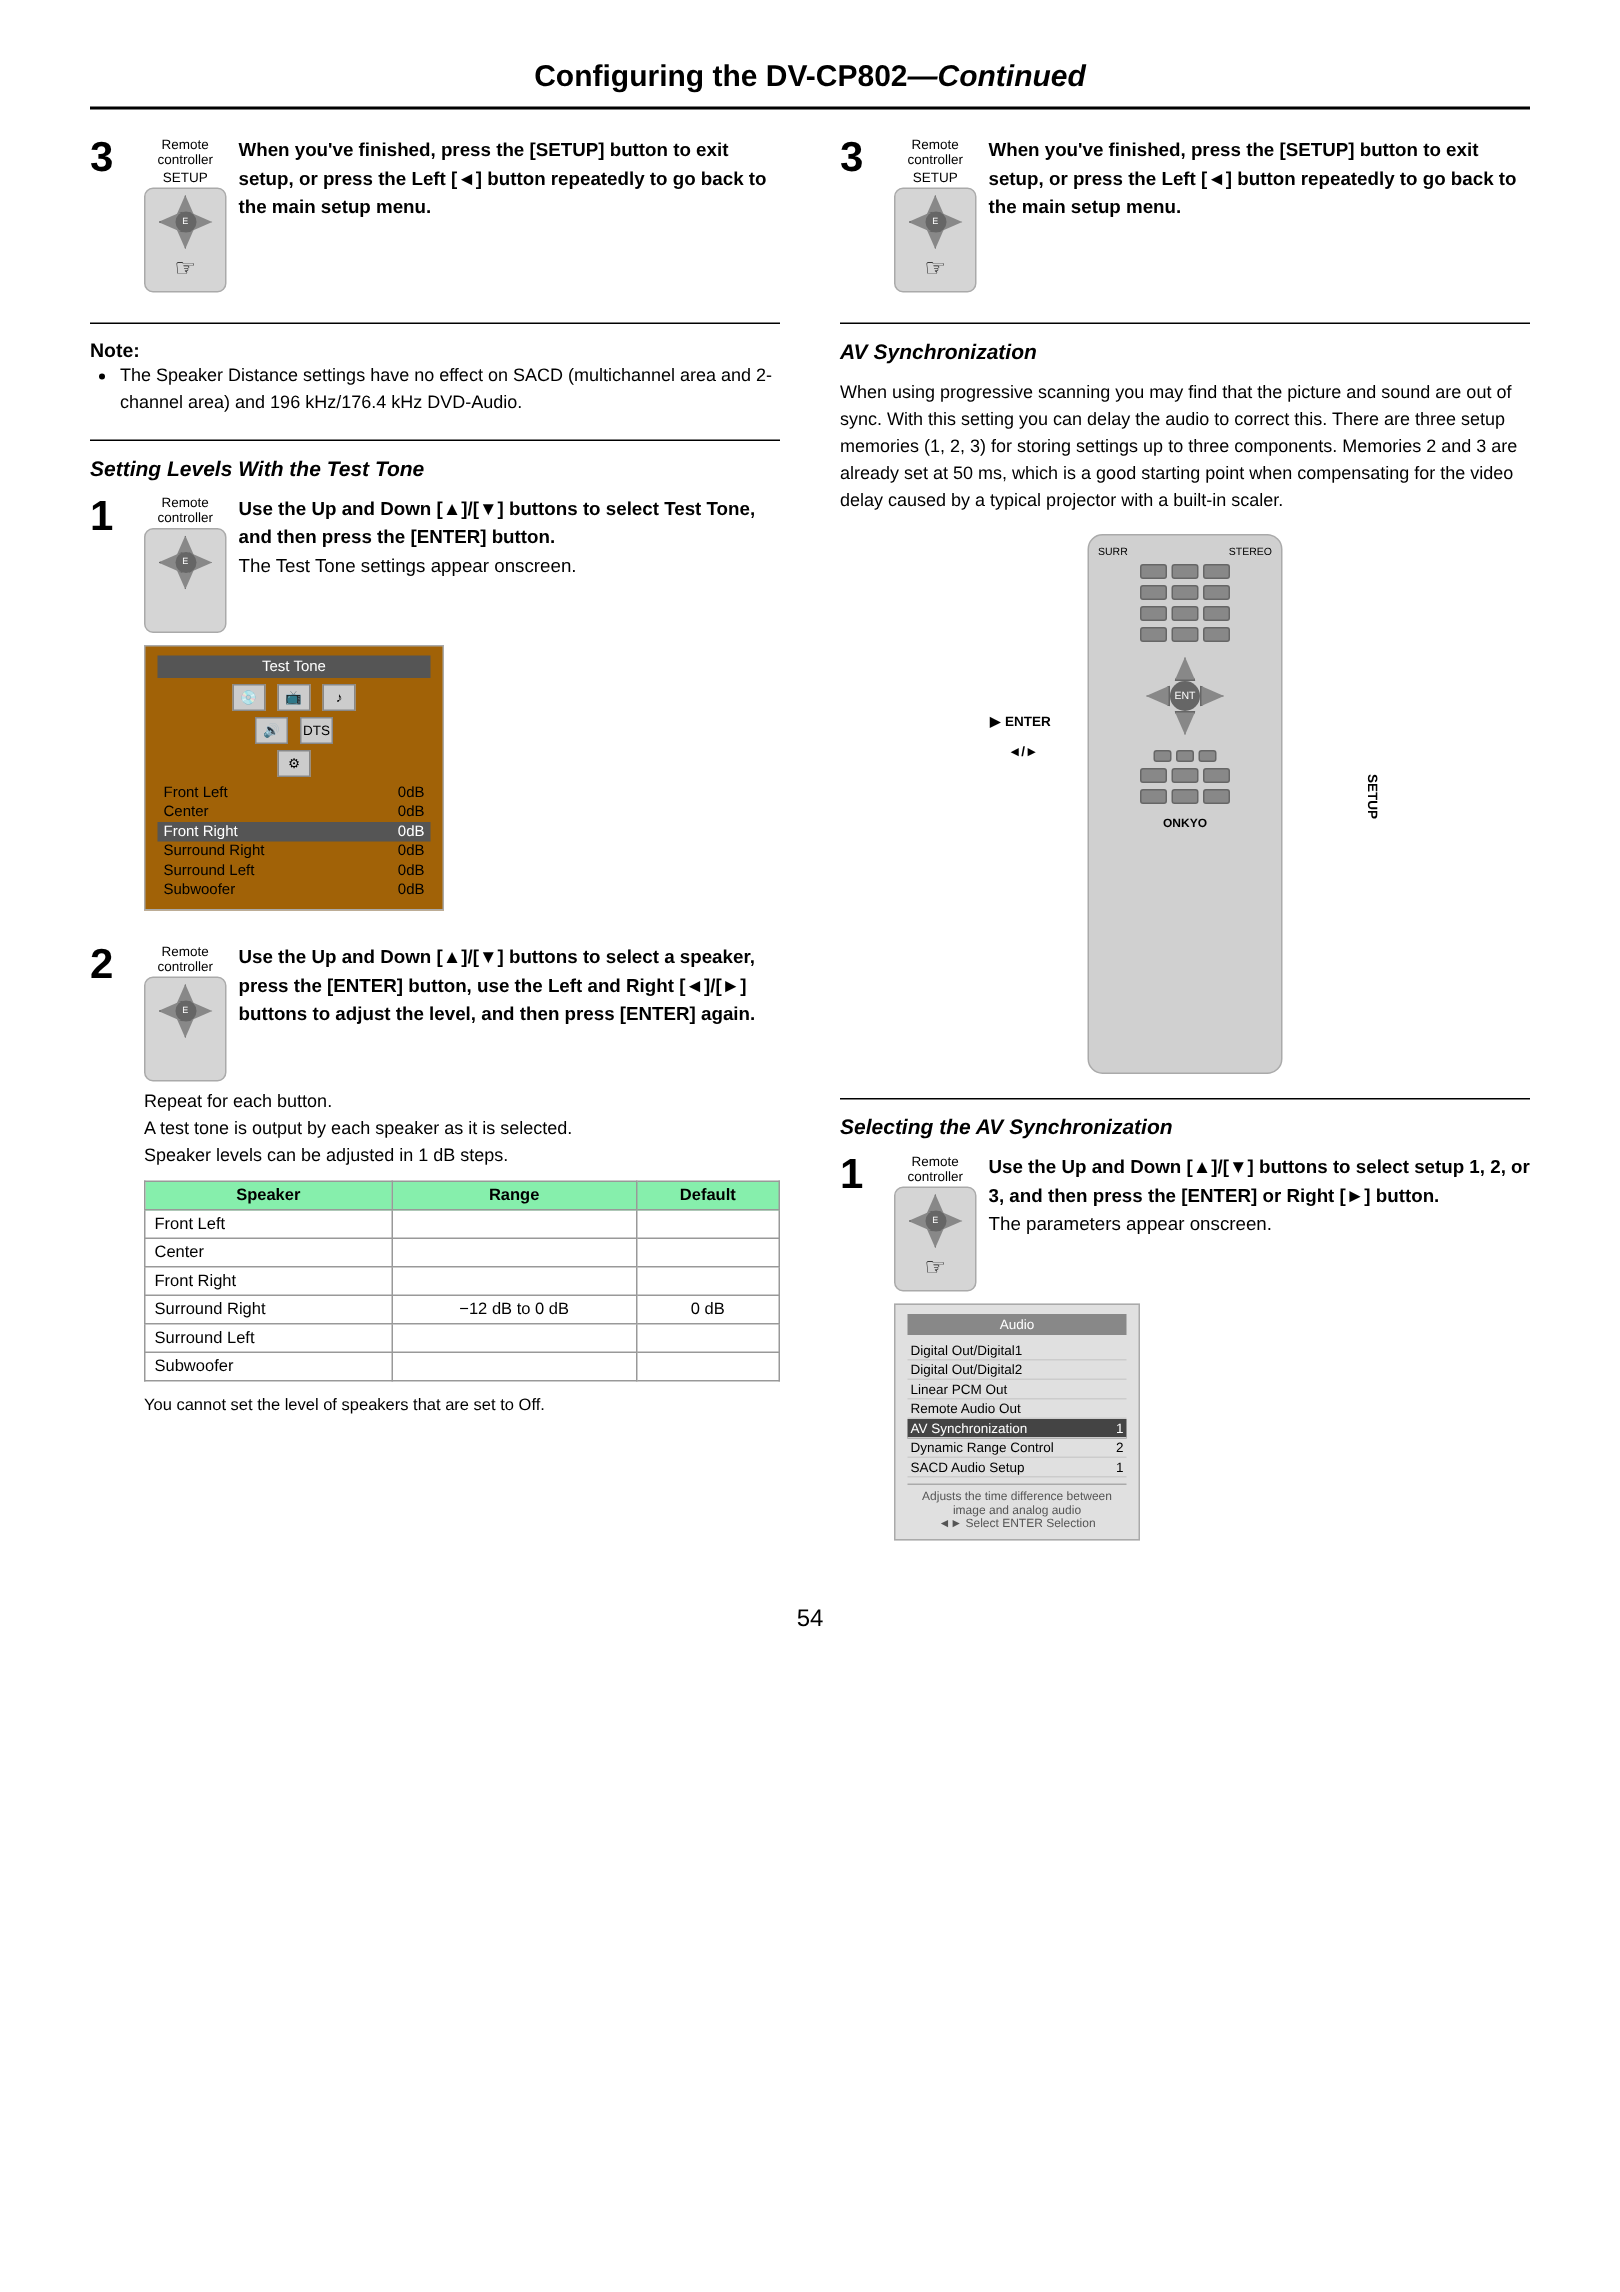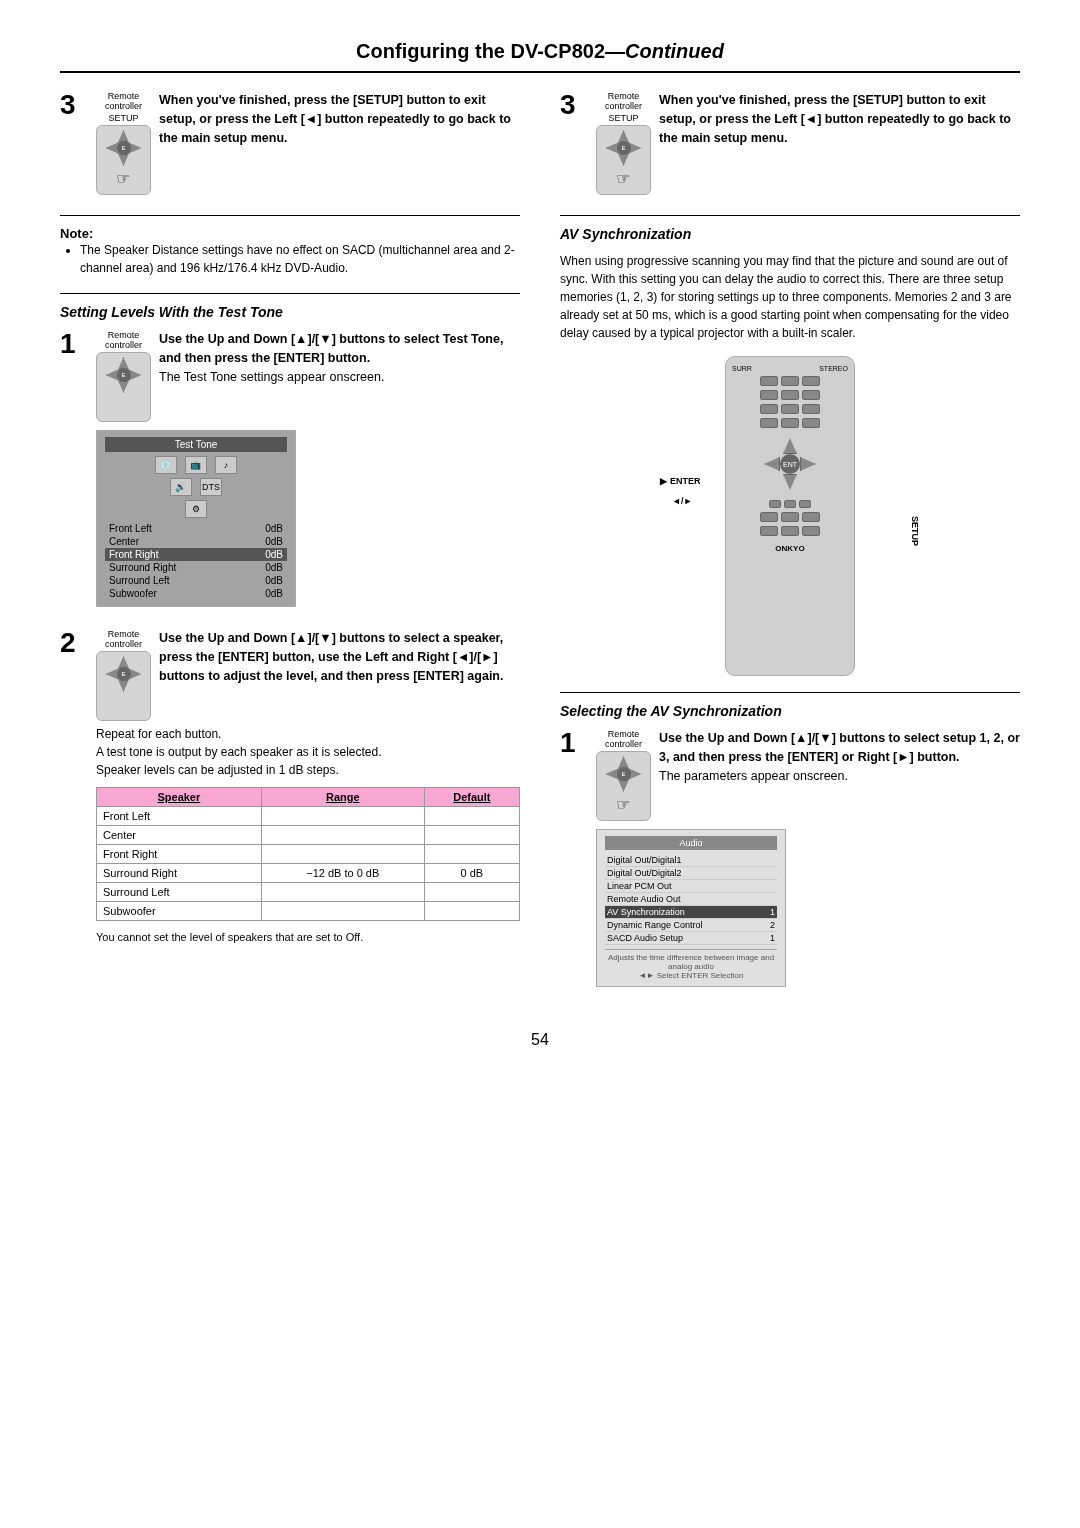--- a/index.html
+++ b/index.html
@@ -82,21 +82,21 @@
     }
     .note-block ul {
       list-style: disc;
       padding-left: 20px;
       font-size: 12px;
       line-height: 1.5;
     }
     
     .screen-mockup {
       border: 1px solid #aaa;
-      background: #a3a3a3;
+      background: #a16207;
       padding: 6px 8px;
       margin: 8px 0;
       width: 200px;
       font-size: 10px;
     }
     .screen-title-bar {
       background: #555;
       color: #fff;
       text-align: center;
       font-size: 10px;
@@ -132,37 +132,36 @@
     
     .speaker-table {
       width: 100%;
       border-collapse: collapse;
       font-size: 11px;
       margin: 10px 0;
     }
     .speaker-table th {
       border: 1px solid #999;
       padding: 3px 6px;
-      background: #f9a8d4;
+      background: #86efac;
       font-weight: bold;
       text-align: center;
-      text-decoration: underline;
     }
     .speaker-table td {
       border: 1px solid #999;
       padding: 3px 6px;
       text-align: center;
     }
     .speaker-table td:first-child {
       text-align: left;
     }
     
     .remote-big {
       width: 130px;
-      height: 320px;
+      height: 360px;
       border: 1px solid #aaa;
       border-radius: 10px;
       background: #d0d0d0;
       margin: 0 auto;
       display: flex;
       flex-direction: column;
       align-items: center;
       padding: 8px 6px;
       gap: 4px;
       position: relative;
@@ -237,21 +236,21 @@
     .dpad-right {
       width: 16px; height: 14px;
       top: 50%; right: 0; transform: translateY(-50%);
       clip-path: polygon(0 0, 100% 50%, 0 100%);
     }
     
     .av-screen {
       border: 1px solid #aaa;
       background: #e0e0e0;
       padding: 6px 8px;
-      width: 190px;
+      width: 164px;
       font-size: 9px;
       margin-top: 8px;
     }
     .av-screen-title {
       text-align: center;
       background: #888;
       color: #fff;
       padding: 2px;
       margin-bottom: 4px;
       font-size: 9px;

